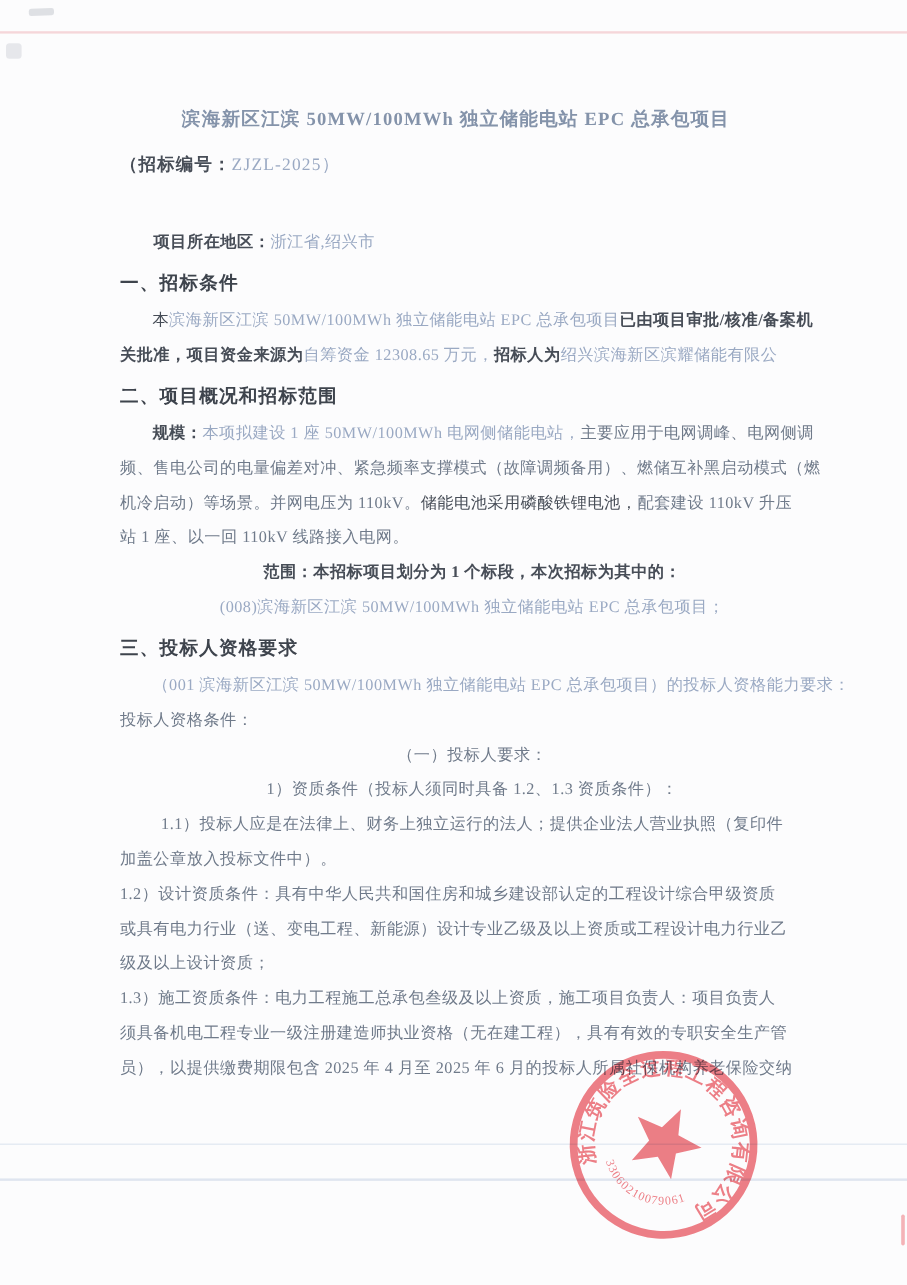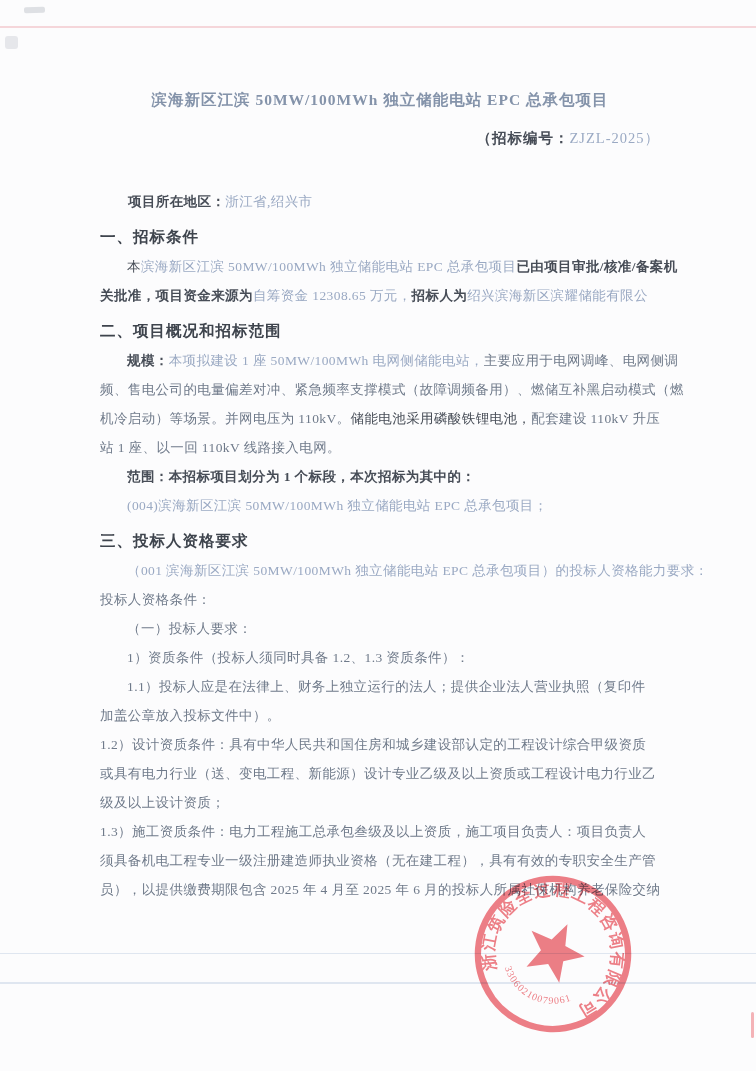--- a/index.html
+++ b/index.html
@@ -18,24 +18,24 @@
   .rule-line{position:absolute;left:0;width:756px;height:1px;background:#dfe6f0;}
   .rule-1{top:953px;}
   .rule-2{top:982px;border-bottom:1px solid rgba(223,230,240,0.5);}
   .edge-red-dash{position:absolute;right:2px;top:1012px;width:3px;height:26px;
     background:rgba(236,106,114,0.5);border-radius:2px;}
 
   
   .doc{position:absolute;left:100px;top:0;width:560px;}
   .line{height:29px;line-height:29px;font-size:13.5px;letter-spacing:0.4px;
     white-space:nowrap;}
-  .line.indent{padding-left:27px;}
+  .line.indent{padding-left:27px;text-align:center;}
   .line.title{margin-top:88px;height:24px;line-height:24px;text-align:center;
     font-size:15.5px;font-weight:bold;letter-spacing:1px;}
-  .line.subtitle{margin-top:13px;height:26px;line-height:26px;text-align:right;
+  .line.subtitle{margin-top:13px;height:26px;line-height:26px;text-align:left;
     font-size:14.5px;letter-spacing:1px;}
   .line.meta{margin-top:36px;margin-left:28px;}
   .line.heading{margin-top:6px;height:30px;line-height:30px;font-size:15.5px;
     font-weight:bold;color:#3e444d;letter-spacing:1px;}
   .t-title{color:#8493aa;}
   .t-heading{color:#3e444d;}
   .t-dark{color:#474d57;}
   .t-mid{color:#6f7a8a;}
   .t-light{color:#9aa9c3;}
   .b{font-weight:bold;}
@@ -61,21 +61,21 @@
     <div class="line meta"><span class="t-dark b">项目所在地区：</span><span class="t-light">浙江省,绍兴市</span></div>
     <div class="line heading"><span class="t-heading">一、招标条件</span></div>
     <div class="line body indent"><span class="t-dark">本</span><span class="t-light">滨海新区江滨 50MW/100MWh 独立储能电站 EPC 总承包项目</span><span class="t-dark b">已由项目审批/核准/备案机</span></div>
     <div class="line body"><span class="t-dark b">关批准，项目资金来源为</span><span class="t-light">自筹资金 12308.65 万元，</span><span class="t-dark b">招标人为</span><span class="t-light">绍兴滨海新区滨耀储能有限公</span></div>
     <div class="line heading"><span class="t-heading">二、项目概况和招标范围</span></div>
     <div class="line body indent"><span class="t-dark b">规模：</span><span class="t-light">本项拟建设 1 座 50MW/100MWh 电网侧储能电站，</span><span class="t-mid">主要应用于电网调峰、电网侧调</span></div>
     <div class="line body"><span class="t-mid">频、售电公司的电量偏差对冲、紧急频率支撑模式（故障调频备用）、燃储互补黑启动模式（燃</span></div>
     <div class="line body"><span class="t-mid">机冷启动）等场景。并网电压为 110kV。</span><span class="t-dark">储能电池采用磷酸铁锂电池，</span><span class="t-mid">配套建设 110kV 升压</span></div>
     <div class="line body"><span class="t-mid">站 1 座、以一回 110kV 线路接入电网。</span></div>
     <div class="line body indent"><span class="t-dark b">范围：本招标项目划分为 1 个标段，本次招标为其中的：</span></div>
-    <div class="line body indent"><span class="t-light">(004)滨海新区江滨 50MW/100MWh 独立储能电站 EPC 总承包项目；</span></div>
+    <div class="line body indent"><span class="t-light">(008)滨海新区江滨 50MW/100MWh 独立储能电站 EPC 总承包项目；</span></div>
     <div class="line heading"><span class="t-heading">三、投标人资格要求</span></div>
     <div class="line body indent"><span class="t-light">（001 滨海新区江滨 50MW/100MWh 独立储能电站 EPC 总承包项目）的投标人资格能力要求：</span></div>
     <div class="line body"><span class="t-mid">投标人资格条件：</span></div>
     <div class="line body indent"><span class="t-mid">（一）投标人要求：</span></div>
     <div class="line body indent"><span class="t-mid">1）资质条件（投标人须同时具备 1.2、1.3 资质条件）：</span></div>
     <div class="line body indent"><span class="t-mid">1.1）投标人应是在法律上、财务上独立运行的法人；提供企业法人营业执照（复印件</span></div>
     <div class="line body"><span class="t-mid">加盖公章放入投标文件中）。</span></div>
     <div class="line body"><span class="t-mid">1.2）设计资质条件：具有中华人民共和国住房和城乡建设部认定的工程设计综合甲级资质</span></div>
     <div class="line body"><span class="t-mid">或具有电力行业（送、变电工程、新能源）设计专业乙级及以上资质或工程设计电力行业乙</span></div>
     <div class="line body"><span class="t-mid">级及以上设计资质；</span></div>

